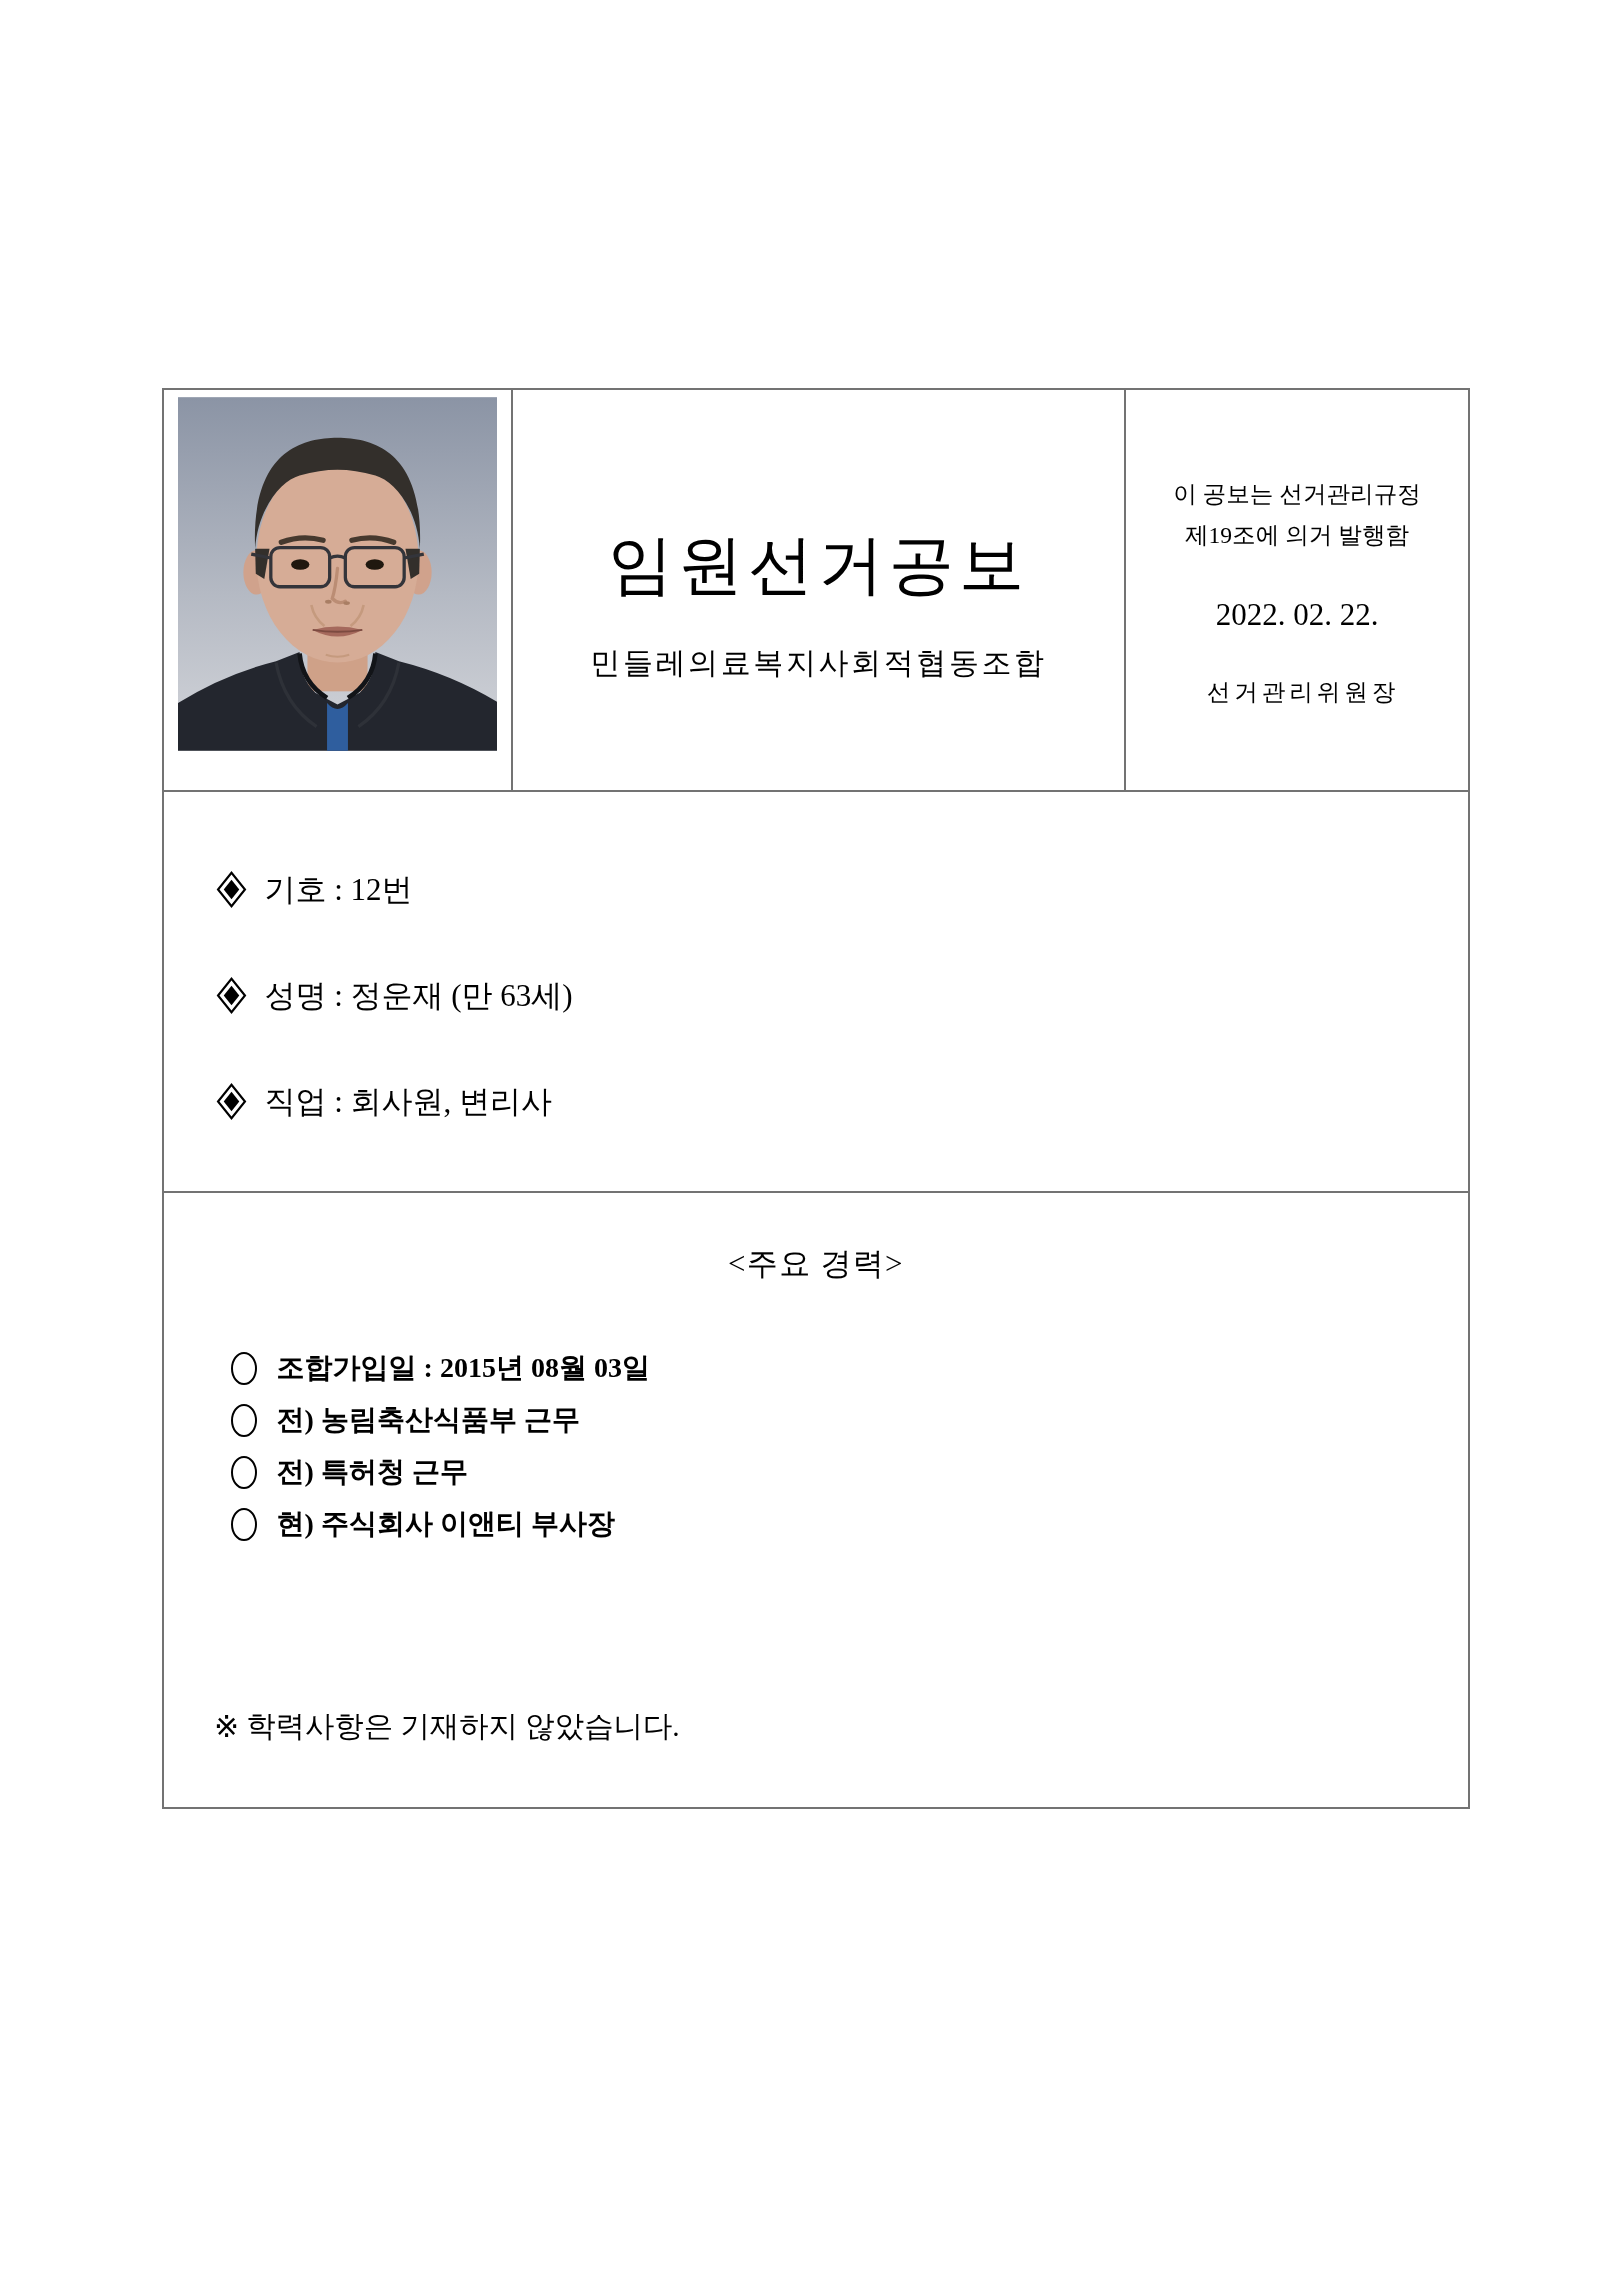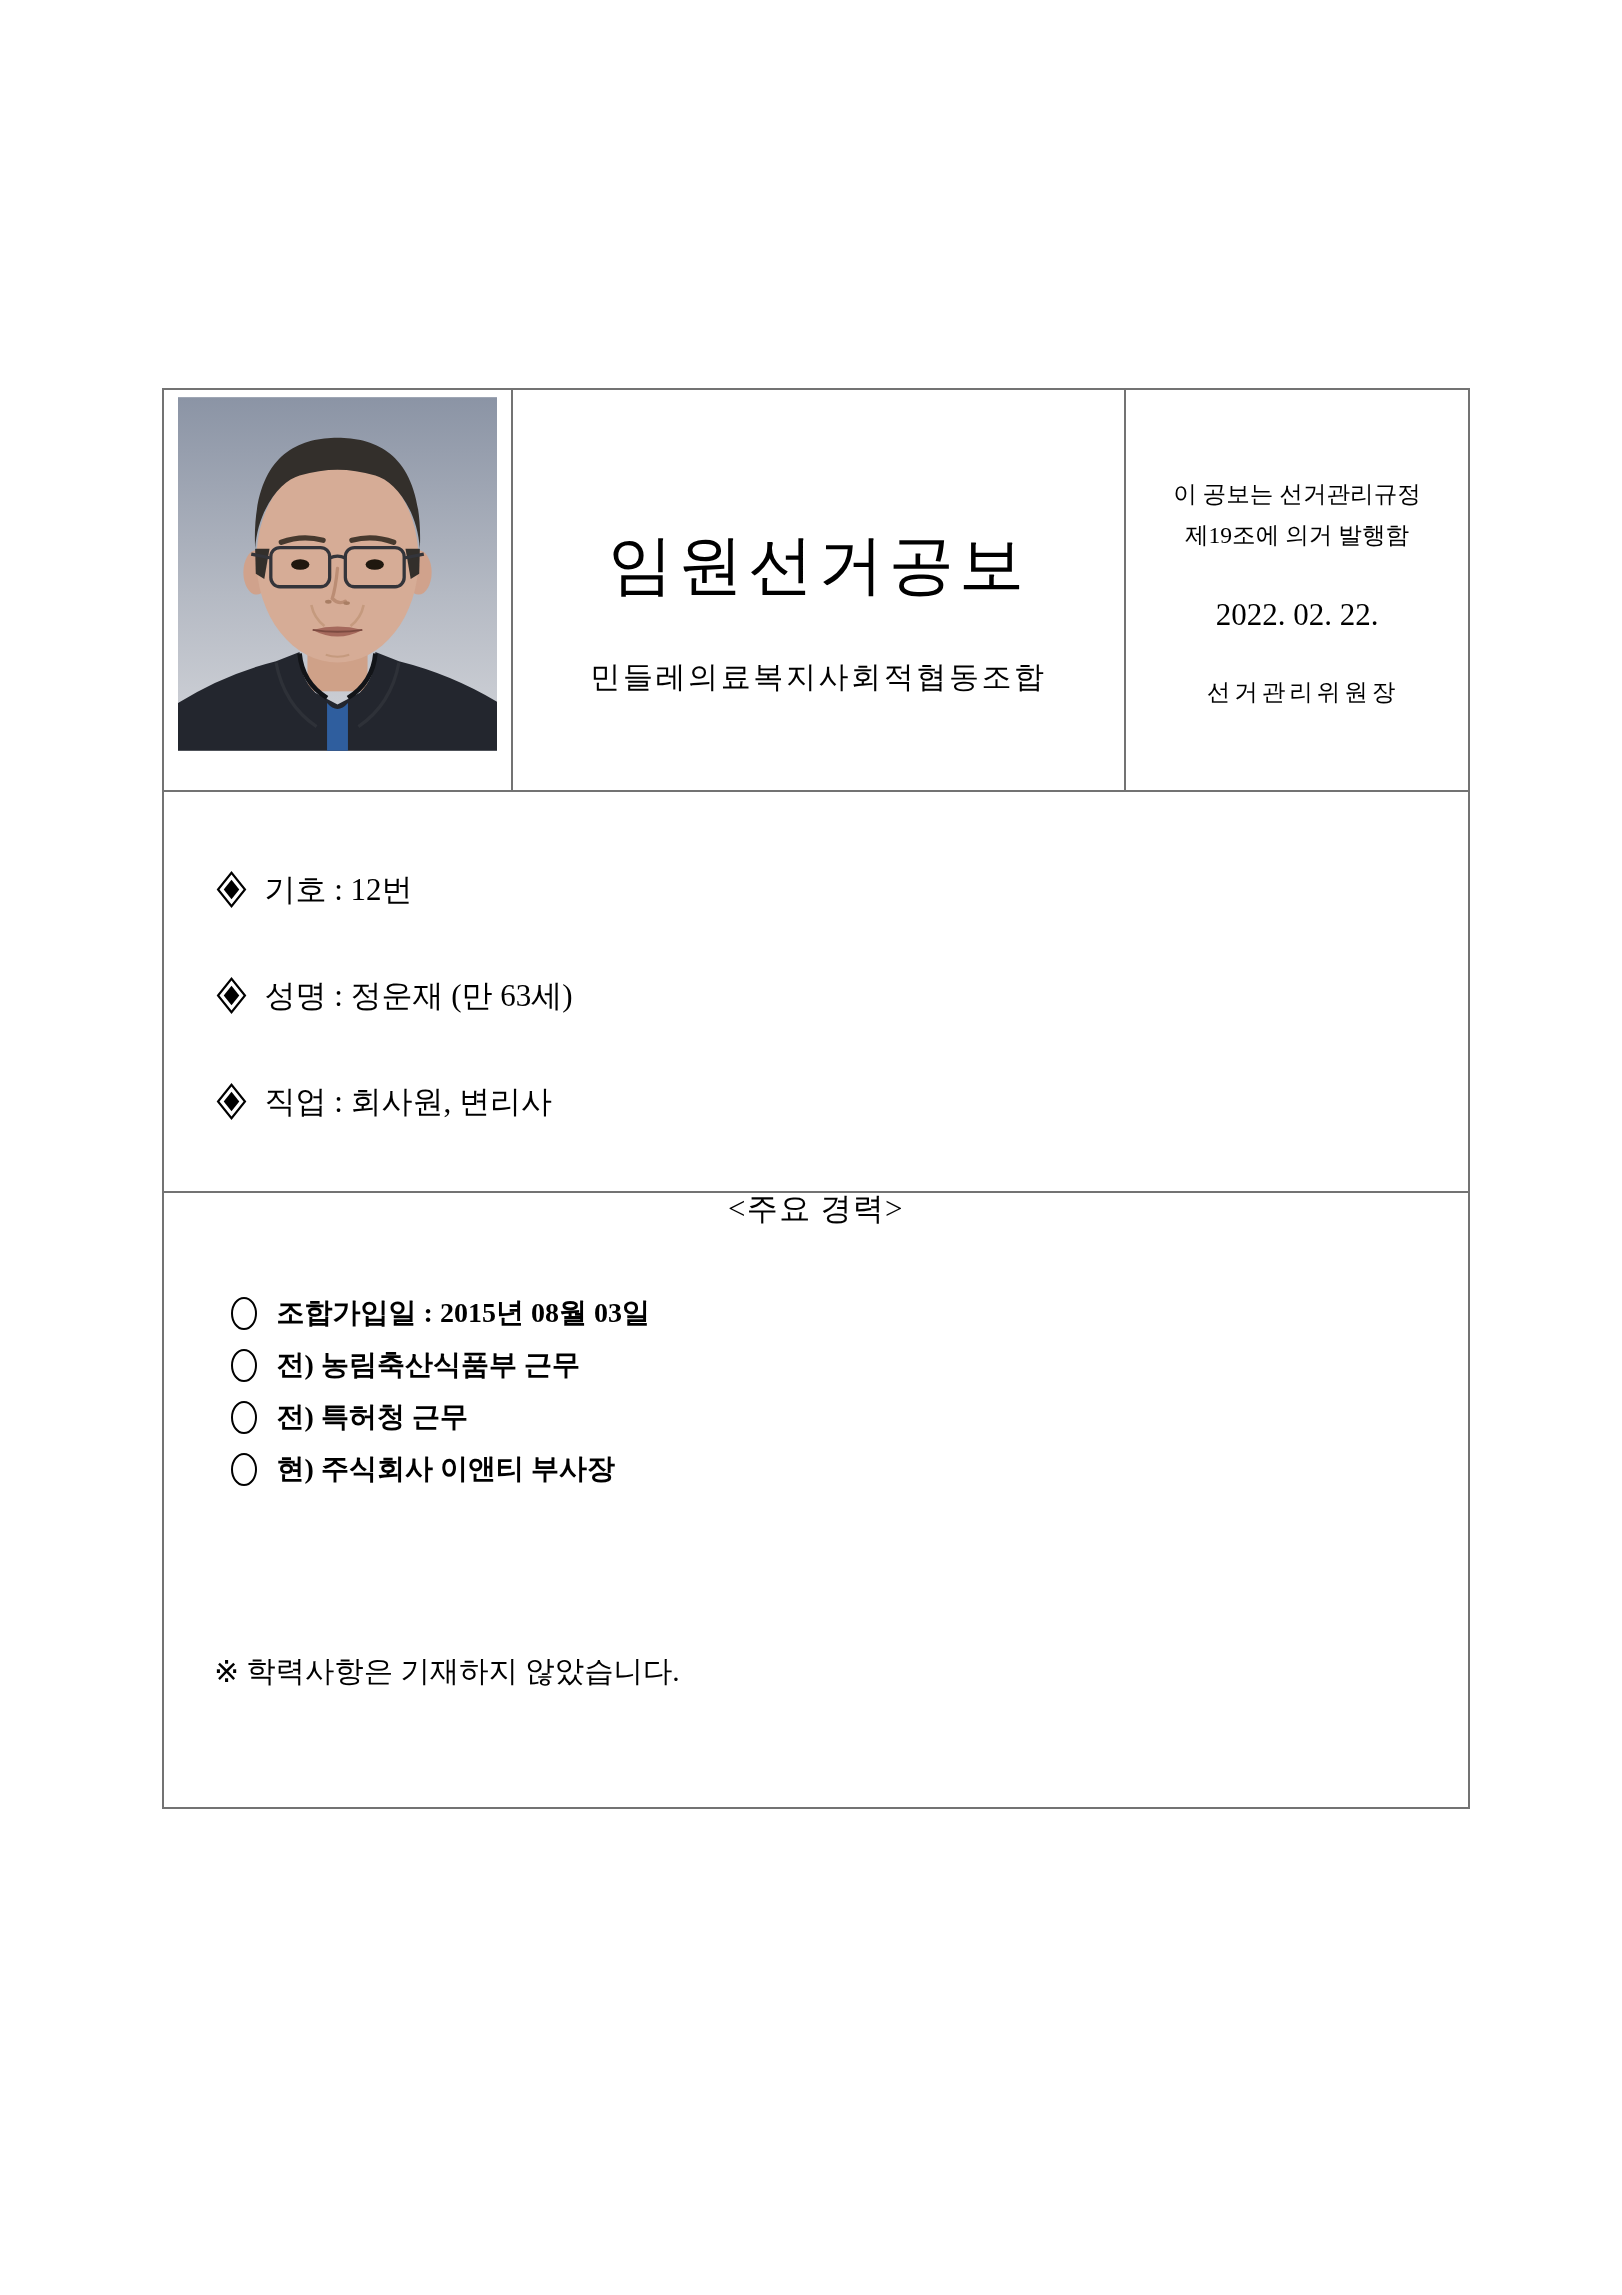--- a/index.html
+++ b/index.html
@@ -49,21 +49,21 @@
   td.cell-notice { width: 342px; }
 
   .title-stack { padding-top: 143px; text-align: center; }
   .bulletin-title {
     font-size: 65px;
     line-height: 65px;
     letter-spacing: 5.2px;
     white-space: nowrap;
   }
   .organization {
-    margin-top: 64px;
+    margin-top: 50px;
     font-size: 30px;
     line-height: 30px;
     letter-spacing: 2.6px;
     white-space: nowrap;
   }
 
   .notice-stack { padding-top: 84px; text-align: center; }
   .notice-line { font-size: 23.6px; line-height: 41px; white-space: nowrap; }
   .notice-date { margin-top: 38px; font-size: 31px; line-height: 41px; }
   .notice-issuer { margin-top: 37px; font-size: 23.6px; line-height: 41px; letter-spacing: 3.9px; padding-left: 12px; }
@@ -103,21 +103,21 @@
   .diamond-bullet::after {
     content: "";
     position: absolute;
     inset: 2.6px;
     background: #000;
   }
   .info-text { margin-left: 15.7px; }
 
   
   tr.row-career { height: 616px; }
-  .career { }
+  .career { padding-top: 55px; }
   .career-heading {
     text-align: center;
     font-size: 31px;
     line-height: 31px;
     letter-spacing: 1.3px;
   }
   .career-list { margin-top: 63px; padding-left: 67px; }
   .career-item {
     display: flex;
     align-items: center;

